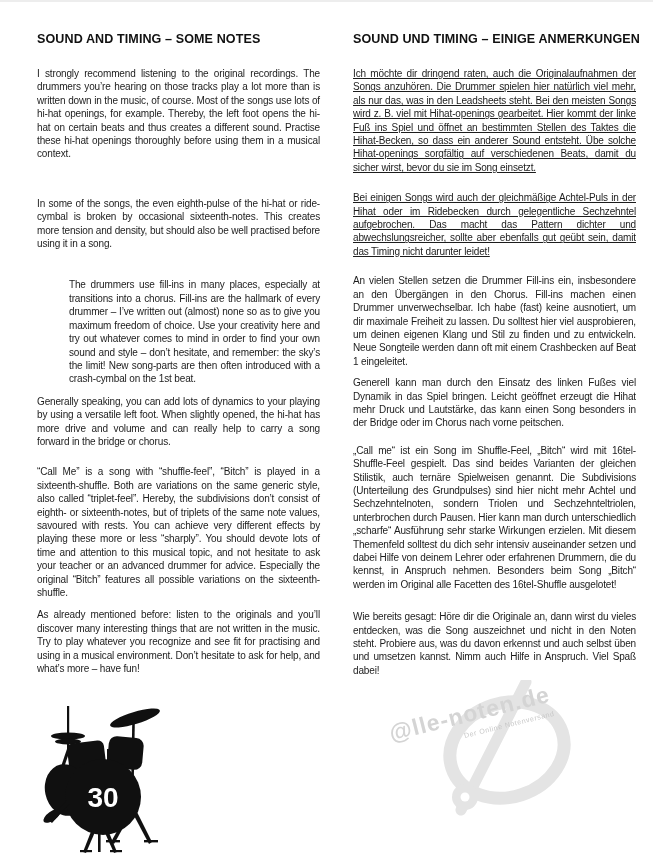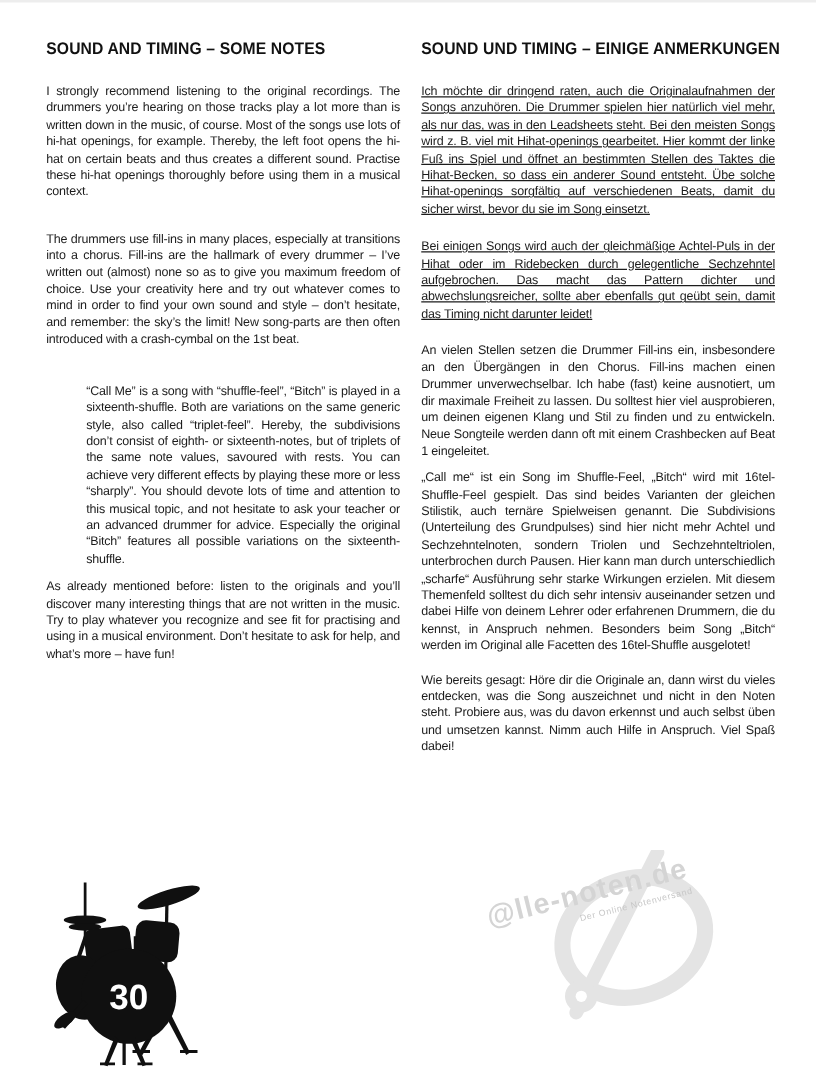--- a/index.html
+++ b/index.html
@@ -17,21 +17,21 @@
   }
 
   
   .col {
     position: absolute;
     top: 29px;
     width: 283px;
     z-index: 2;
   }
   .col-left  { left: 37px;  }
-  .col-right { left: 337px; }
+  .col-right { left: 353px; }
 
   .col h1 {
     margin: 0 0 20px 0;
     font-size: 13.5px;
     line-height: 16px;
     font-weight: bold;
     color: #111111;
     letter-spacing: 0.1px;
     white-space: nowrap;
     transform: scaleX(0.93);
@@ -43,21 +43,21 @@
     font-size: 10px;
     line-height: 13.4px;
     letter-spacing: -0.15px;
     color: #1c1c1c;
     text-align: justify;
     hyphens: auto;
     -webkit-hyphens: auto;
   }
 
   
-  .col-left  p:nth-of-type(1) { margin-bottom: 24px; }
+  .col-left  p:nth-of-type(1) { margin-bottom: 36px; }
   .col-left  p:nth-of-type(2) { margin-bottom: 28px; }
   .col-left  p:nth-of-type(3) { margin-bottom: 9px; margin-left: 32px;  }
   .col-left  p:nth-of-type(4) { margin-bottom: 17px; }
   .col-left  p:nth-of-type(5) { margin-bottom: 9px; }
 
   .col-right p:nth-of-type(1) { margin-bottom: 17px; text-decoration: underline; }
   .col-right p:nth-of-type(2) { margin-bottom: 16px; text-decoration: underline; }
   .col-right p:nth-of-type(3) { margin-bottom: 8px;  }
   .col-right p:nth-of-type(4) { margin-bottom: 14px; }
   .col-right p:nth-of-type(5) { margin-bottom: 19px; }
@@ -124,30 +124,33 @@
     <circle cx="80" cy="117" r="13" fill="#e4e4e4"></circle>
     <circle cx="80" cy="117" r="4.5" fill="#ffffff"></circle>
   </svg>
   <div class="wm-text">@lle-noten.de</div>
   <div class="wm-tagline">Der Online Notenversand</div>
 </div>
 
 <div class="col col-left" lang="en">
   <h1>SOUND AND TIMING – SOME NOTES</h1>
   <p>I strongly recommend listening to the original recordings. The drummers you’re hearing on those tracks play a lot more than is written down in the music, of course. Most of the songs use lots of hi-hat openings, for example. Thereby, the left foot opens the hi-hat on certain beats and thus creates a different sound. Practise these hi-hat openings thoroughly before using them in a musical context.</p>
+  <p>In some of the songs, the even eighth-pulse of the hi-hat or ride-cymbal is broken by occasional sixteenth-notes. This creates more tension and density, but should also be well practised before using it in a song.</p>
   <p>The drummers use fill-ins in many places, especially at transitions into a chorus. Fill-ins are the hallmark of every drummer – I’ve written out (almost) none so as to give you maximum freedom of choice. Use your creativity here and try out whatever comes to mind in order to find your own sound and style – don’t hesitate, and remember: the sky’s the limit! New song-parts are then often introduced with a crash-cymbal on the 1st beat.</p>
+  <p>Generally speaking, you can add lots of dynamics to your playing by using a versatile left foot. When slightly opened, the hi-hat has more drive and volume and can really help to carry a song forward in the bridge or chorus.</p>
   <p>“Call Me” is a song with “shuffle-feel”, “Bitch” is played in a sixteenth-shuffle. Both are variations on the same generic style, also called “triplet-feel”. Hereby, the subdivisions don’t consist of eighth- or sixteenth-notes, but of triplets of the same note values, savoured with rests. You can achieve very different effects by playing these more or less “sharply”. You should devote lots of time and attention to this musical topic, and not hesitate to ask your teacher or an advanced drummer for advice. Especially the original “Bitch” features all possible variations on the sixteenth-shuffle.</p>
   <p>As already mentioned before: listen to the originals and you’ll discover many interesting things that are not written in the music. Try to play whatever you recognize and see fit for practising and using in a musical environment. Don’t hesitate to ask for help, and what’s more – have fun!</p>
 </div>
 
 <div class="col col-right" lang="de">
   <h1>SOUND UND TIMING – EINIGE ANMERKUNGEN</h1>
   <p>Ich möchte dir dringend raten, auch die Originalaufnahmen der Songs anzuhören. Die Drummer spielen hier natürlich viel mehr, als nur das, was in den Leadsheets steht. Bei den meisten Songs wird z. B. viel mit Hihat-openings gearbeitet. Hier kommt der linke Fuß ins Spiel und öffnet an bestimmten Stellen des Taktes die Hihat-Becken, so dass ein anderer Sound entsteht. Übe solche Hihat-openings sorgfältig auf verschiedenen Beats, damit du sicher wirst, bevor du sie im Song einsetzt.</p>
   <p>Bei einigen Songs wird auch der gleichmäßige Achtel-Puls in der Hihat oder im Ridebecken durch gelegentliche Sechzehntel aufgebrochen. Das macht das Pattern dichter und abwechslungsreicher, sollte aber ebenfalls gut geübt sein, damit das Timing nicht darunter leidet!</p>
   <p>An vielen Stellen setzen die Drummer Fill-ins ein, insbesondere an den Übergängen in den Chorus. Fill-ins machen einen Drummer unverwechselbar. Ich habe (fast) keine ausnotiert, um dir maximale Freiheit zu lassen. Du solltest hier viel ausprobieren, um deinen eigenen Klang und Stil zu finden und zu entwickeln. Neue Songteile werden dann oft mit einem Crashbecken auf Beat 1 eingeleitet.</p>
+  <p>Generell kann man durch den Einsatz des linken Fußes viel Dynamik in das Spiel bringen. Leicht geöffnet erzeugt die Hihat mehr Druck und Lautstärke, das kann einen Song besonders in der Bridge oder im Chorus nach vorne peitschen.</p>
   <p>„Call me“ ist ein Song im Shuffle-Feel, „Bitch“ wird mit 16tel-Shuffle-Feel gespielt. Das sind beides Varianten der gleichen Stilistik, auch ternäre Spielweisen genannt. Die Subdivisions (Unterteilung des Grundpulses) sind hier nicht mehr Achtel und Sechzehntelnoten, sondern Triolen und Sechzehnteltriolen, unterbrochen durch Pausen. Hier kann man durch unterschiedlich „scharfe“ Ausführung sehr starke Wirkungen erzielen. Mit diesem Themenfeld solltest du dich sehr intensiv auseinander setzen und dabei Hilfe von deinem Lehrer oder erfahrenen Drummern, die du kennst, in Anspruch nehmen. Besonders beim Song „Bitch“ werden im Original alle Facetten des 16tel-Shuffle ausgelotet!</p>
   <p>Wie bereits gesagt: Höre dir die Originale an, dann wirst du vieles entdecken, was die Song auszeichnet und nicht in den Noten steht. Probiere aus, was du davon erkennst und auch selbst üben und umsetzen kannst. Nimm auch Hilfe in Anspruch. Viel Spaß dabei!</p>
 </div>
 
 <div class="drum-illustration">
   <svg width="170" height="160" viewBox="0 0 170 160">
     <g fill="#101010" stroke="none">
 
       <ellipse cx="95" cy="24" rx="26" ry="6" transform="rotate(-17 95 24)"></ellipse>
       <rect x="91.5" y="27" width="2.6" height="88" transform="rotate(1 92 70)"></rect>

